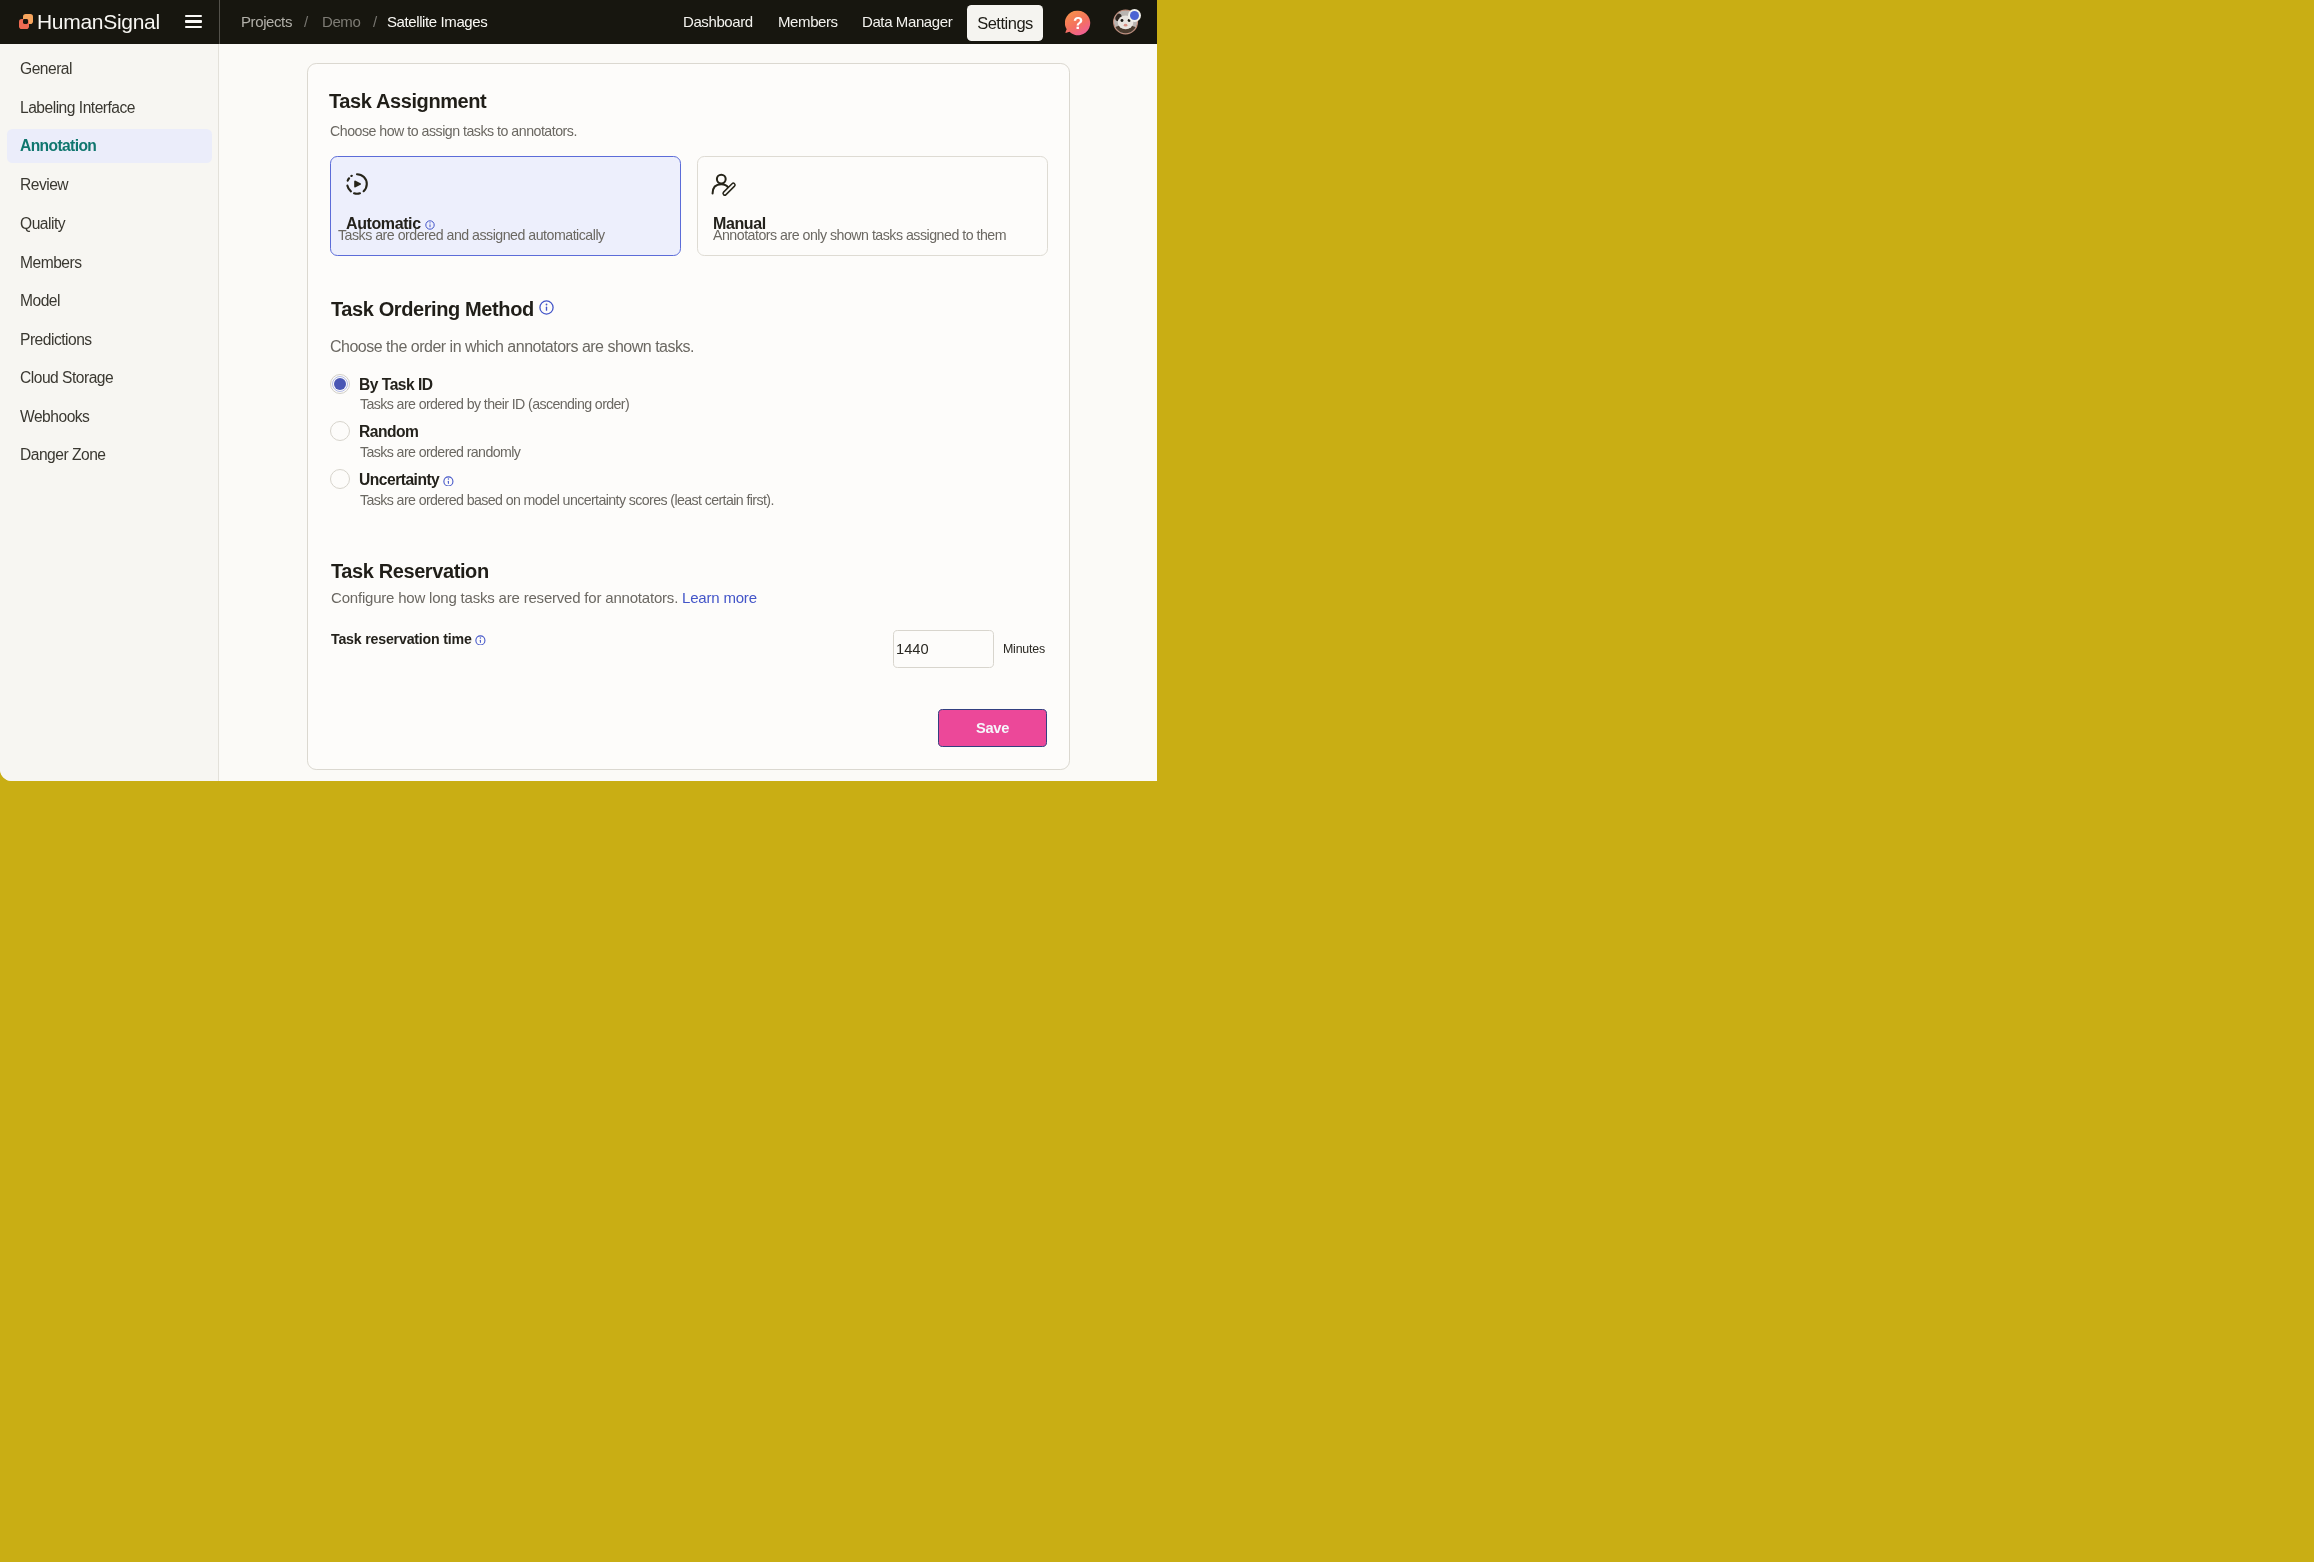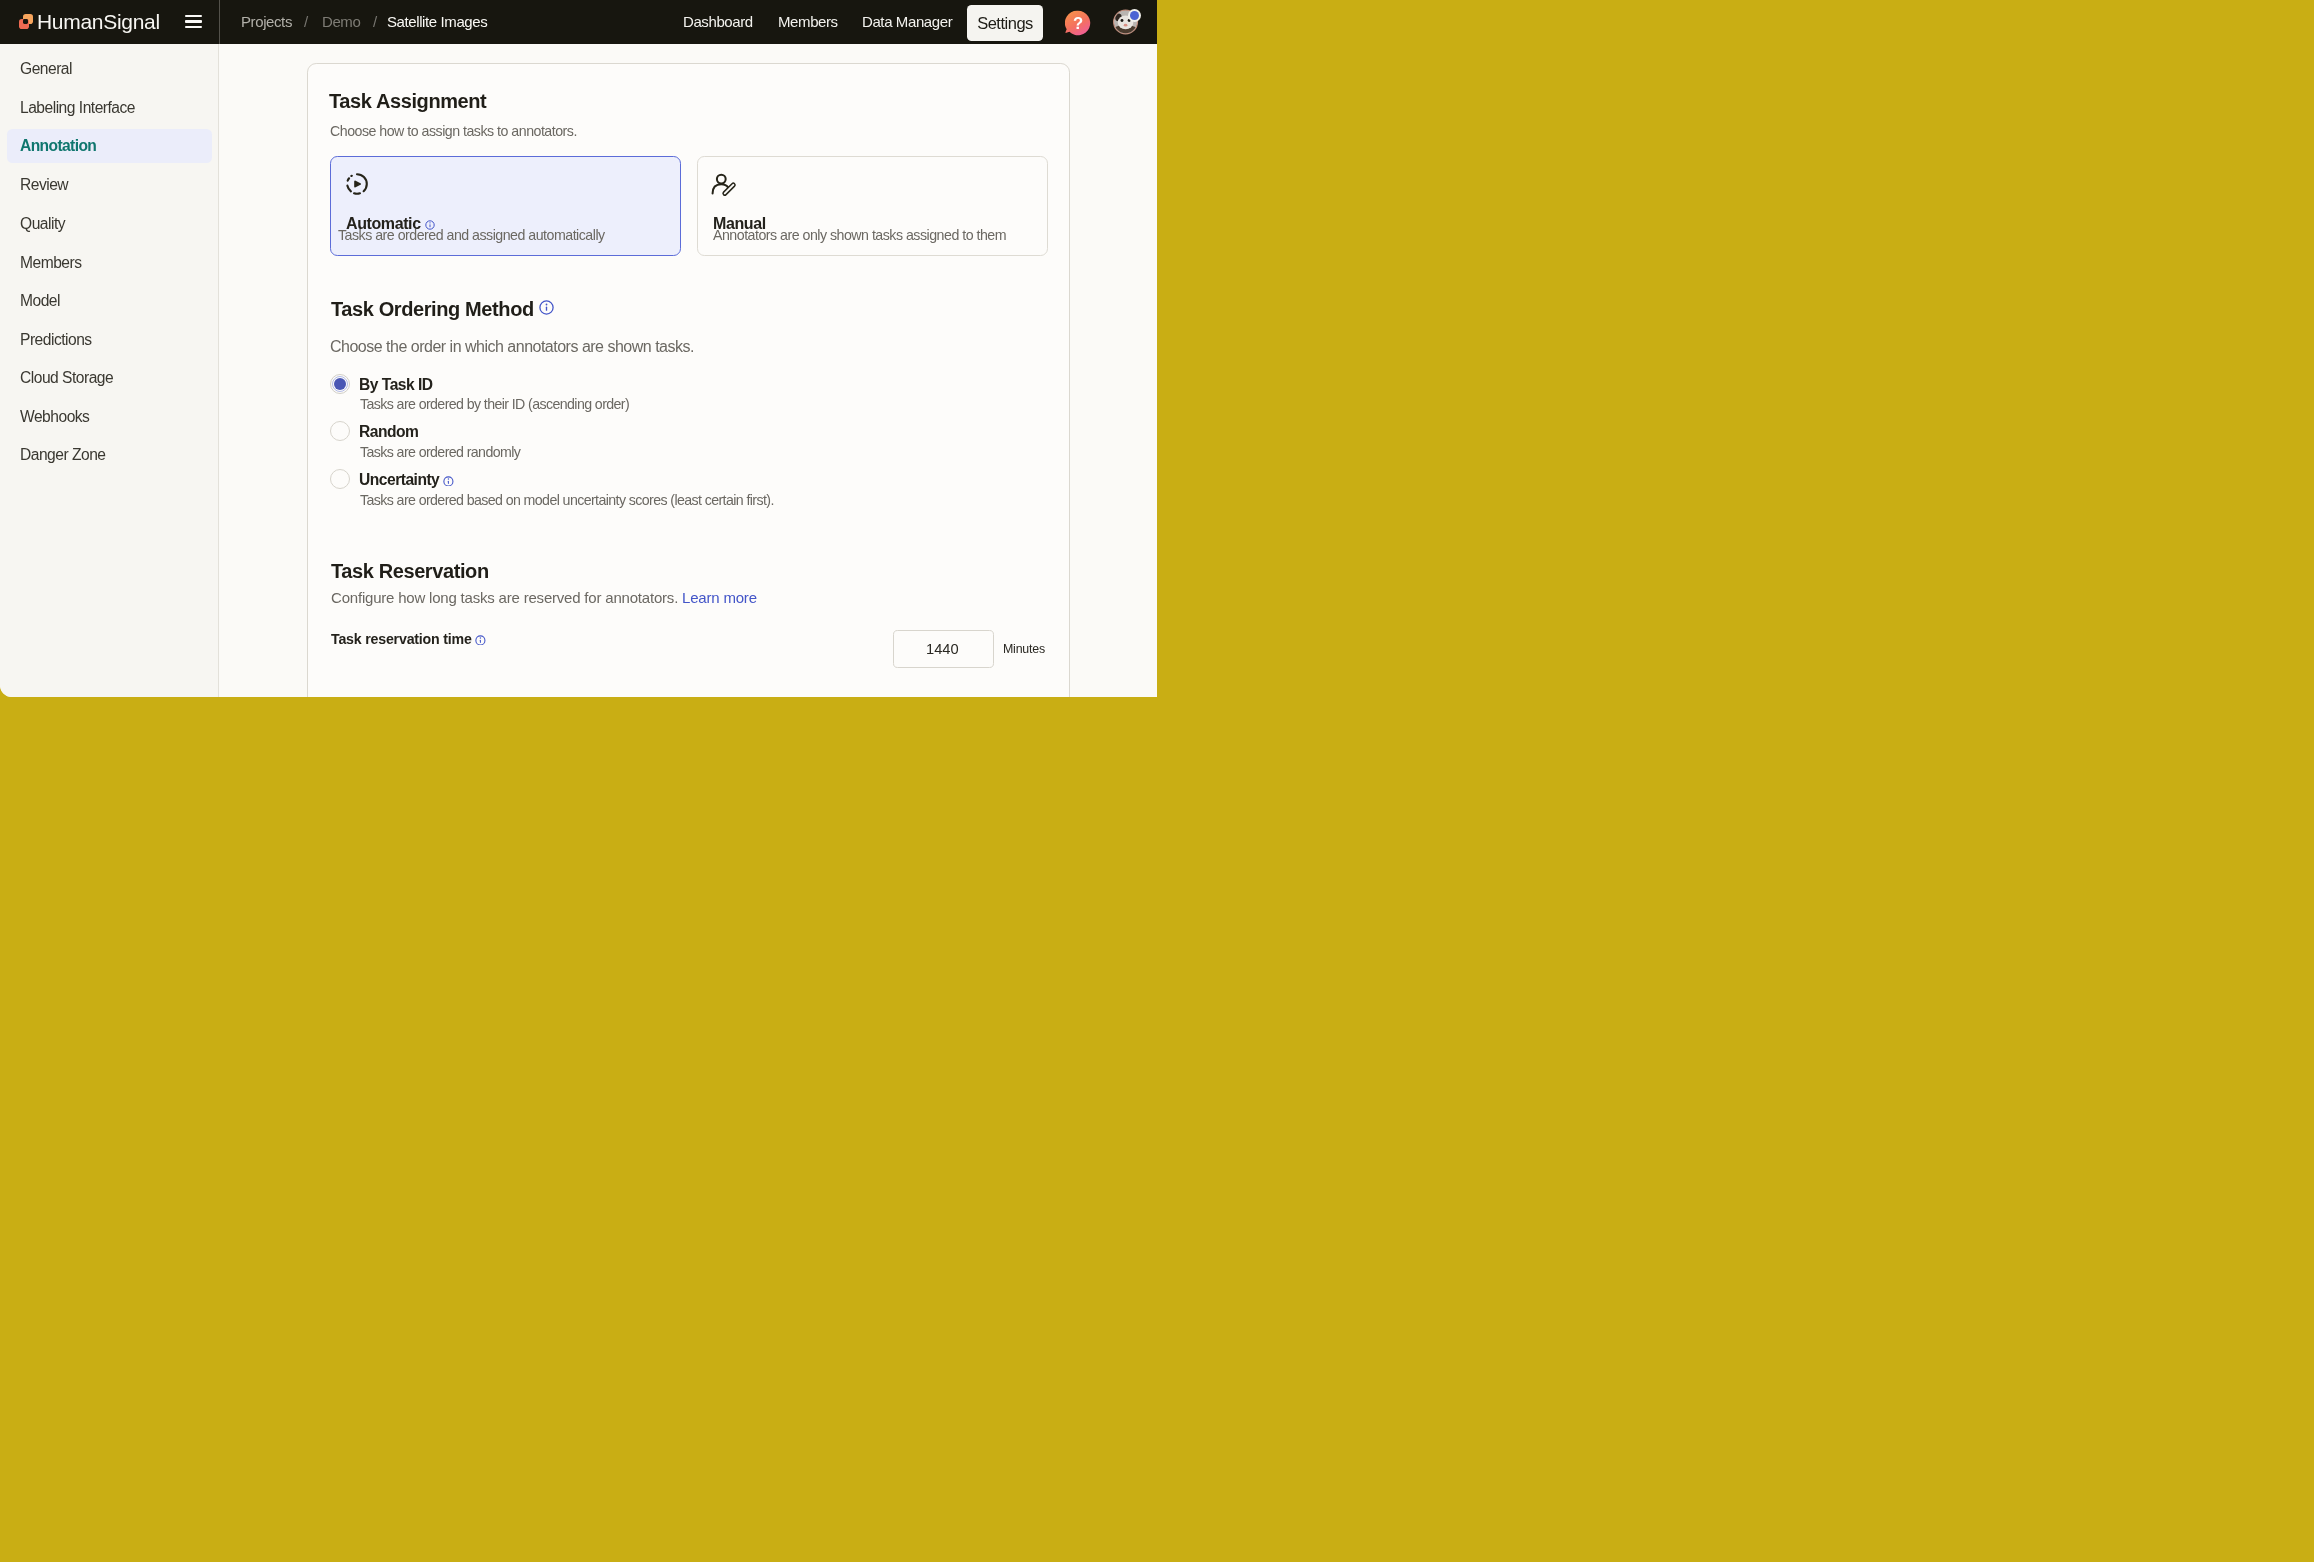--- a/index.html
+++ b/index.html
@@ -1,18 +1,18 @@
 <!DOCTYPE html>
 <html style="font-size:14.7px"><head>
 <meta charset="utf-8">
 <style>
   * { margin:0; padding:0; box-sizing:border-box; }
   html,body { width:1157px; height:781px; overflow:hidden; }
   body { font-family:"Liberation Sans", sans-serif; background:#c9ae14; position:relative; }
-  .app { position:absolute; left:0; top:0; width:1157px; height:697px;
+  .app { position:absolute; left:0; top:0; width:1157px; height:781px;
          border-bottom-left-radius:12px; overflow:hidden; background:#fbfaf7; }
 
   
   .topbar { position:absolute; left:0; top:0; width:1157px; height:44px; background:#17160f; }
   .logo-orange { position:absolute; left:23px; top:14px; width:10px; height:10px; border-radius:2.8px; background:#F6A45C; }
   .logo-coral  { position:absolute; left:18.6px; top:19px; width:10px; height:10px; border-radius:2.8px; background:#EE6A52; }
   .logo-hole   { position:absolute; left:23px; top:19px; width:5.3px; height:5px; border-radius:1.4px; background:#17160f; }
   .logo-text { position:absolute; left:37px; top:0; height:44px; line-height:44px; color:#f7f6f2;
                font-size:21px; font-weight:500; letter-spacing:-0.3px; }
   .burger { position:absolute; left:185px; top:14.7px; }
@@ -58,21 +58,21 @@
                        margin:-8px 0 0 -8px; border-radius:50%; border:0.9px solid #b4bce6; box-sizing:border-box; }
   .radio.sel::after { content:""; position:absolute; left:50%; top:50%; width:12px; height:12px;
                       margin:-6px 0 0 -6px; border-radius:50%; background:#4a57b4; }
   .r-label { position:absolute; left:359px; font-size:15.6px; line-height:15.6px; letter-spacing:-0.5px; font-weight:700; color:#24221c; }
   .r-desc  { position:absolute; left:360px; font-size:14.2px; line-height:14.2px; letter-spacing:-0.6px; color:#6b6862; }
 
   
   .resv-label { position:absolute; left:331px; top:632px; font-size:14.2px; line-height:14.2px; letter-spacing:-0.2px; font-weight:700; color:#24221c; }
   .resv-desc { position:absolute; left:331px; top:651px; width:542px; font-size:14.2px; line-height:16.3px; letter-spacing:-0.4px; color:#6b6862; }
   .num-input { position:absolute; left:893px; top:630px; width:101px; height:38px; border:0.9px solid #d8d5cd;
-               border-radius:4.6px; background:#fdfcfa; font-size:14.7px; color:#2a2822; line-height:36px; padding-left:32px; }
+               border-radius:4.6px; background:#fdfcfa; font-size:14.7px; color:#2a2822; line-height:36px; padding-left:2px; }
   .minutes { position:absolute; left:1003px; top:630px; height:38px; line-height:38px; font-size:12.4px; letter-spacing:-0.2px; color:#2a2822; }
   .save { position:absolute; left:938px; top:709px; width:109px; height:38px; background:#ec4899; border:1.4px solid #333f80;
           border-radius:4.6px; color:#f5f6fb; font-size:14.7px; letter-spacing:-0.3px; font-weight:700; text-align:center; line-height:36px; }
 
   .info { display:inline-block; vertical-align:-1.4px; }
 </style>
 </head>
 <body>
 <div class="app">
 

